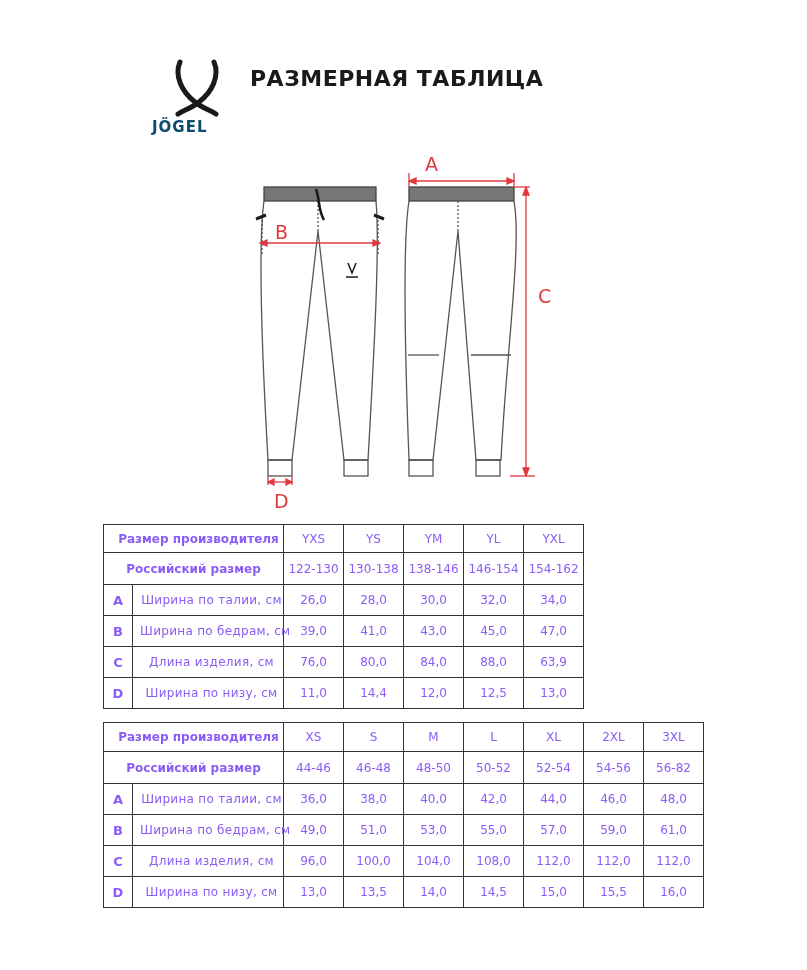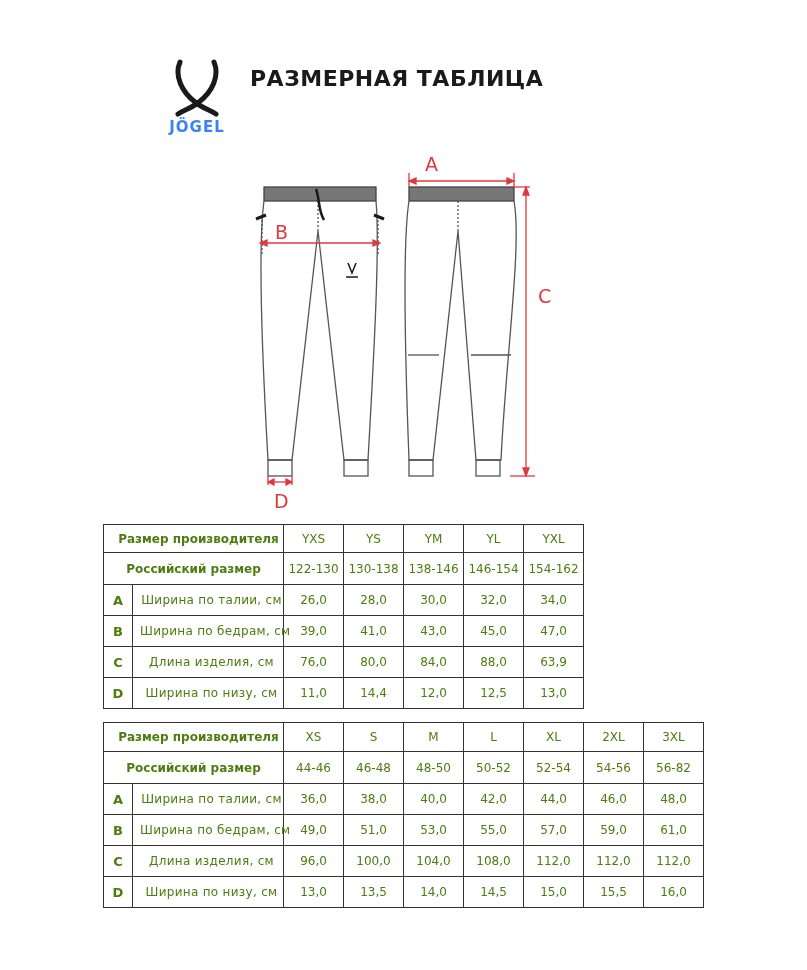--- a/index.html
+++ b/index.html
@@ -1,26 +1,26 @@
 <!DOCTYPE html>
 <html><head>
 <meta charset="utf-8">
 <style>
   html, body { margin:0; padding:0; background:#ffffff; }
   body { width:807px; height:970px; position:relative; overflow:hidden;
          font-family:"DejaVu Sans", "Liberation Sans", sans-serif; color:#1a1a1a; }
   .logo { position:absolute; left:152px; top:58px; width:90px; height:80px; }
-  .logo-word { position:absolute; left:0; top:60px; width:90px; text-align:center;
-               font-family:"DejaVu Sans", sans-serif; font-weight:bold; font-size:15px; letter-spacing:1px; color:#3b82f6; }
+  .logo-word { position:absolute; left:0; top:60px; width:90px; 
+               font-family:"DejaVu Sans", sans-serif; font-weight:bold; font-size:15px; letter-spacing:1px; color:#0c4a6e; }
   .title { position:absolute; left:250px; top:66px; font-family:"DejaVu Sans", sans-serif;
            font-weight:bold; font-size:22px; letter-spacing:0.5px; color:#1a1a1a; white-space:nowrap; }
   .figure { position:absolute; left:240px; top:155px; width:340px; height:360px; }
   .dim-label { position:absolute; color:#e0393e; font-family:"DejaVu Sans", sans-serif; font-size:19px; }
   table.size { position:absolute; border-collapse:collapse; font-family:"DejaVu Sans", sans-serif;
-               font-size:12px; color:#4d7c0f; table-layout:fixed; }
+               font-size:12px; color:#8b5cf6; table-layout:fixed; }
   table.size td { border:1.5px solid #333; text-align:center; padding:0; white-space:nowrap; }
   td.hdr-label { font-weight:bold; text-align:left; padding-left:10px !important; }
   td.ru-label { font-weight:bold; text-align:center; }
   td.letter { font-weight:bold; font-size:13px; }
   td.mlabel { text-align:left; padding-left:7px !important; font-size:12px; letter-spacing:0.3px; }
 </style>
 </head>
 <body>
 
 <div class="logo">

